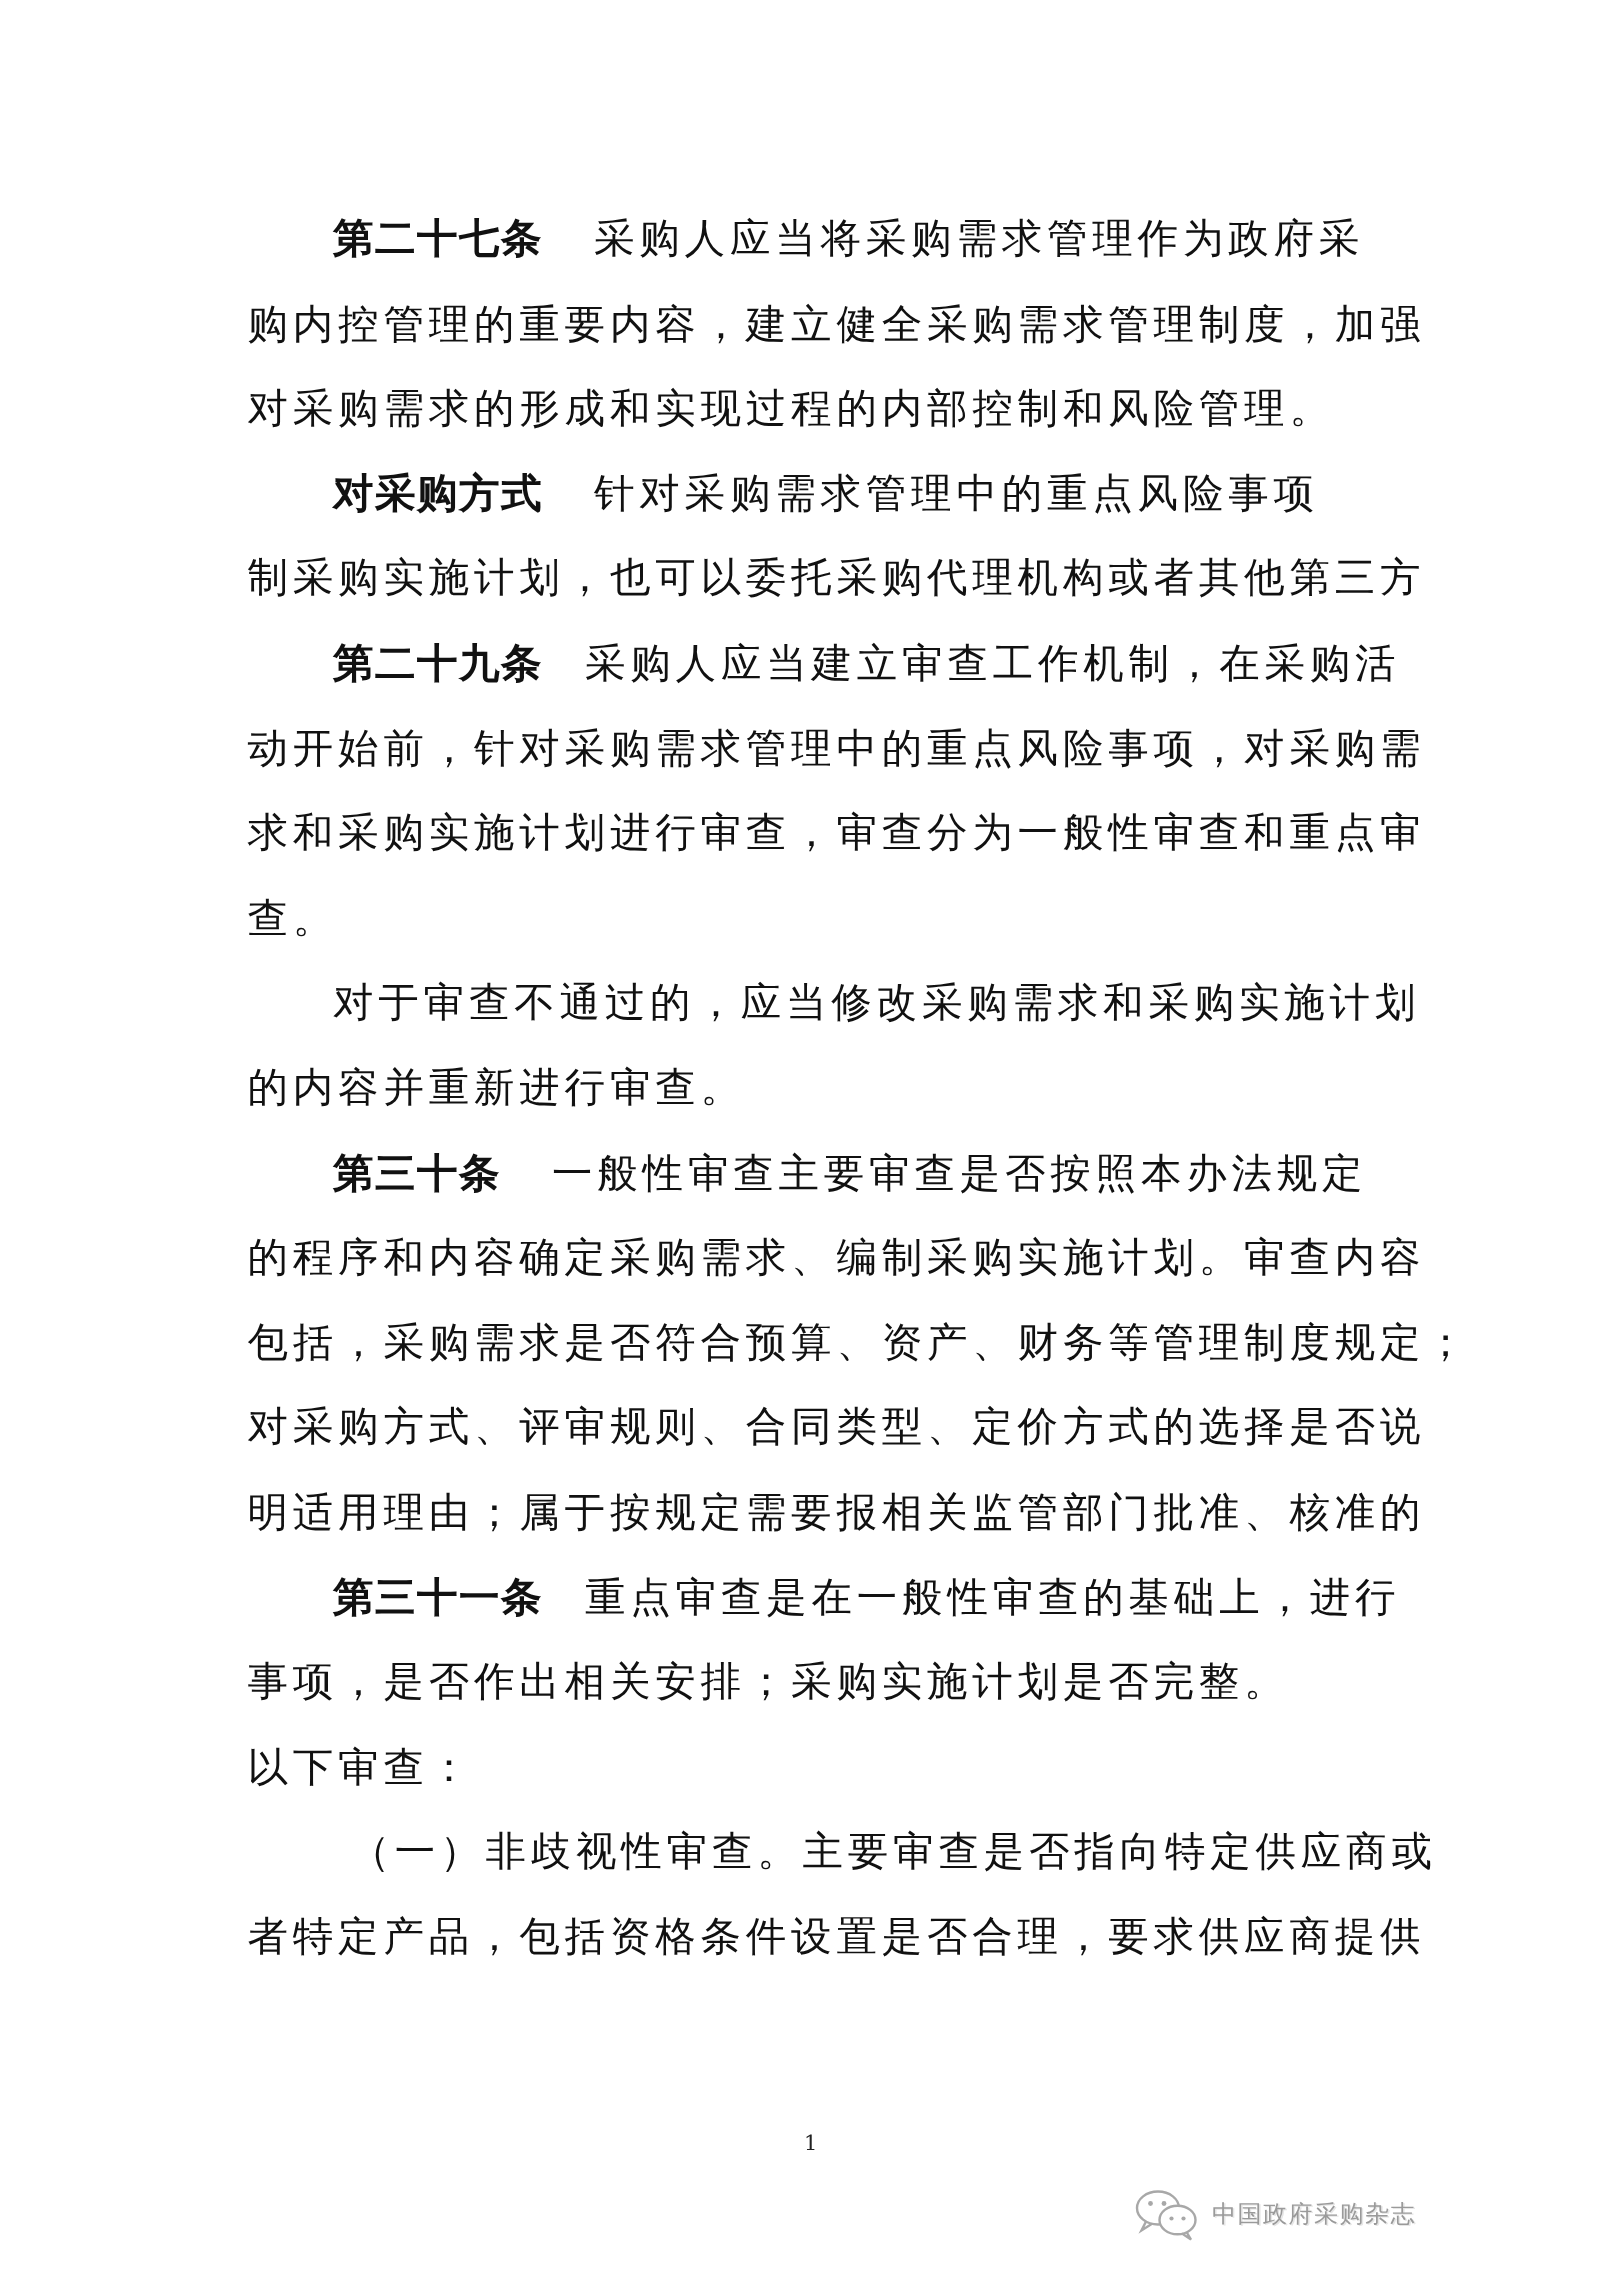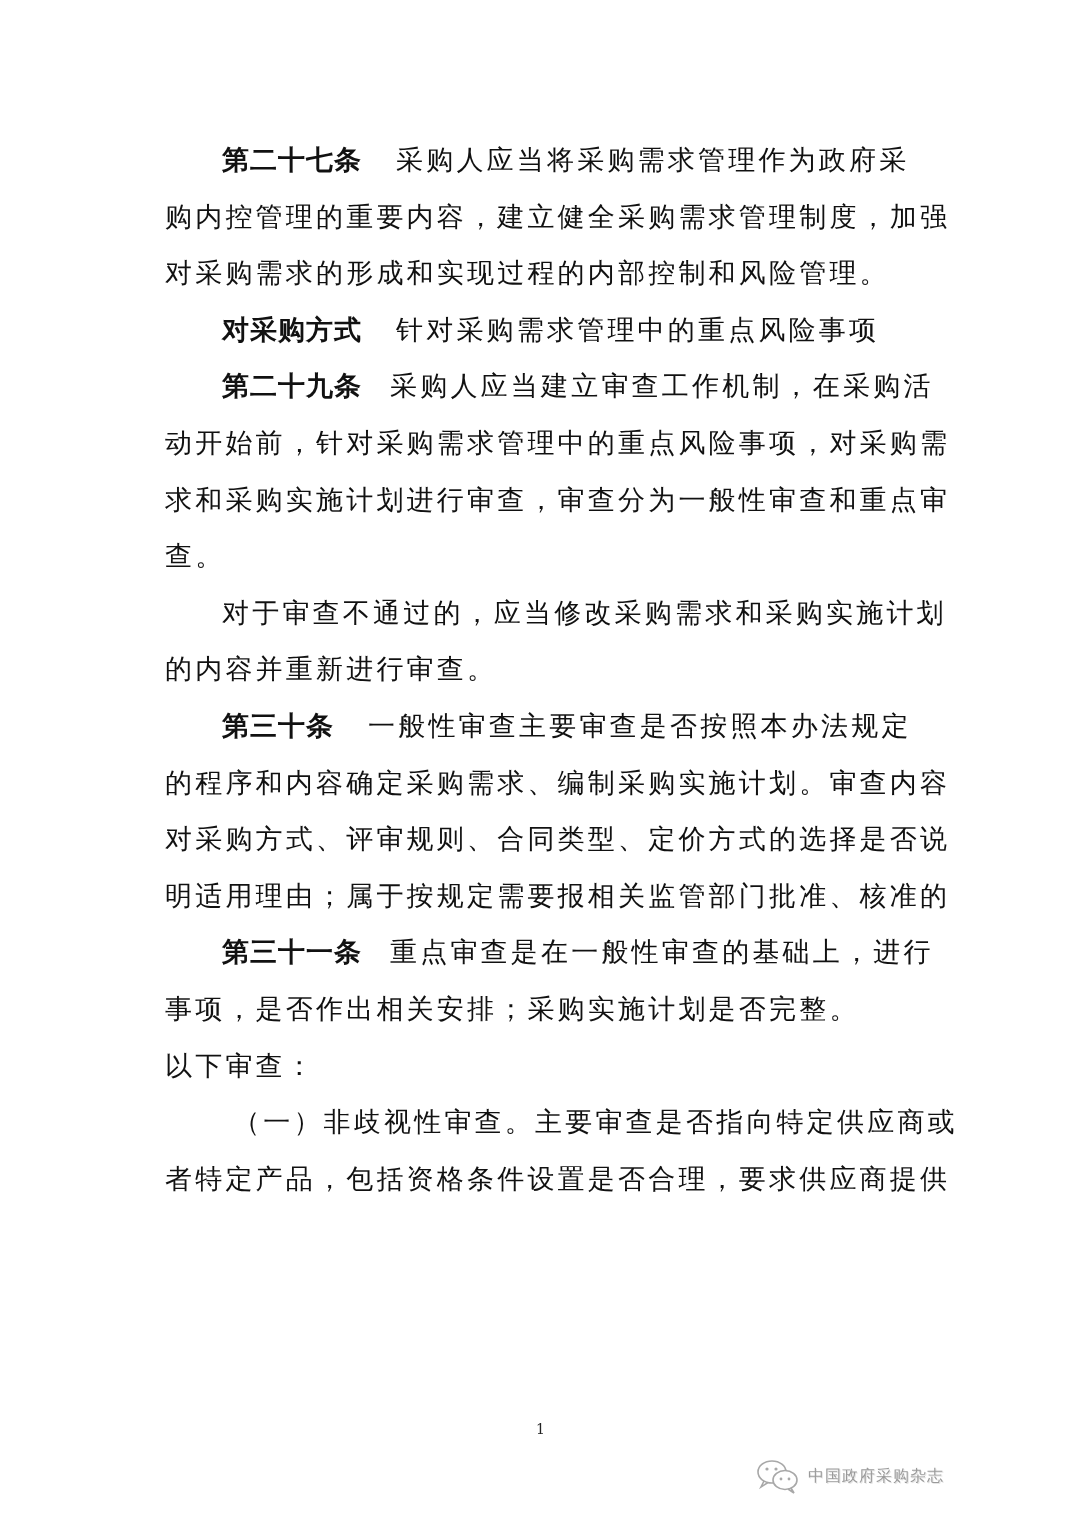--- a/index.html
+++ b/index.html
@@ -24,30 +24,32 @@
 <body>
 
 <div class="page">
   <div class="content">
 
     <div class="line indent"><span class="bold">第二十七条</span><span class="gap"></span><span>采购人应当将采购需求管理作为政府采</span></div>
     <div class="line">购内控管理的重要内容，建立健全采购需求管理制度，加强</div>
     <div class="line">对采购需求的形成和实现过程的内部控制和风险管理。</div>
 
     <div class="line indent"><span class="bold">对采购方式</span><span class="gap"></span><span>针对采购需求管理中的重点风险事项</span></div>
+    <div class="line">制采购实施计划，也可以委托采购代理机构或者其他第三方</div>
 
     <div class="line indent"><span class="bold">第二十九条</span><span class="gap" style="width:28px"></span><span>采购人应当建立审查工作机制，在采购活</span></div>
     <div class="line">动开始前，针对采购需求管理中的重点风险事项，对采购需</div>
     <div class="line">求和采购实施计划进行审查，审查分为一般性审查和重点审</div>
     <div class="line">查。</div>
     <div class="line indent">对于审查不通过的，应当修改采购需求和采购实施计划</div>
     <div class="line">的内容并重新进行审查。</div>
 
     <div class="line indent"><span class="bold">第三十条</span><span class="gap"></span><span>一般性审查主要审查是否按照本办法规定</span></div>
     <div class="line">的程序和内容确定采购需求、编制采购实施计划。审查内容</div>
+    <div class="line">包括，采购需求是否符合预算、资产、财务等管理制度规定；</div>
     <div class="line">对采购方式、评审规则、合同类型、定价方式的选择是否说</div>
     <div class="line">明适用理由；属于按规定需要报相关监管部门批准、核准的</div>
     <div class="line indent"><span class="bold">第三十一条</span><span class="gap" style="width:28px"></span><span>重点审查是在一般性审查的基础上，进行</span></div>
 
     <div class="line">事项，是否作出相关安排；采购实施计划是否完整。</div>
     <div class="line">以下审查：</div>
     <div class="line indent2">（一）非歧视性审查。主要审查是否指向特定供应商或</div>
     <div class="line">者特定产品，包括资格条件设置是否合理，要求供应商提供</div>
   </div>
 

